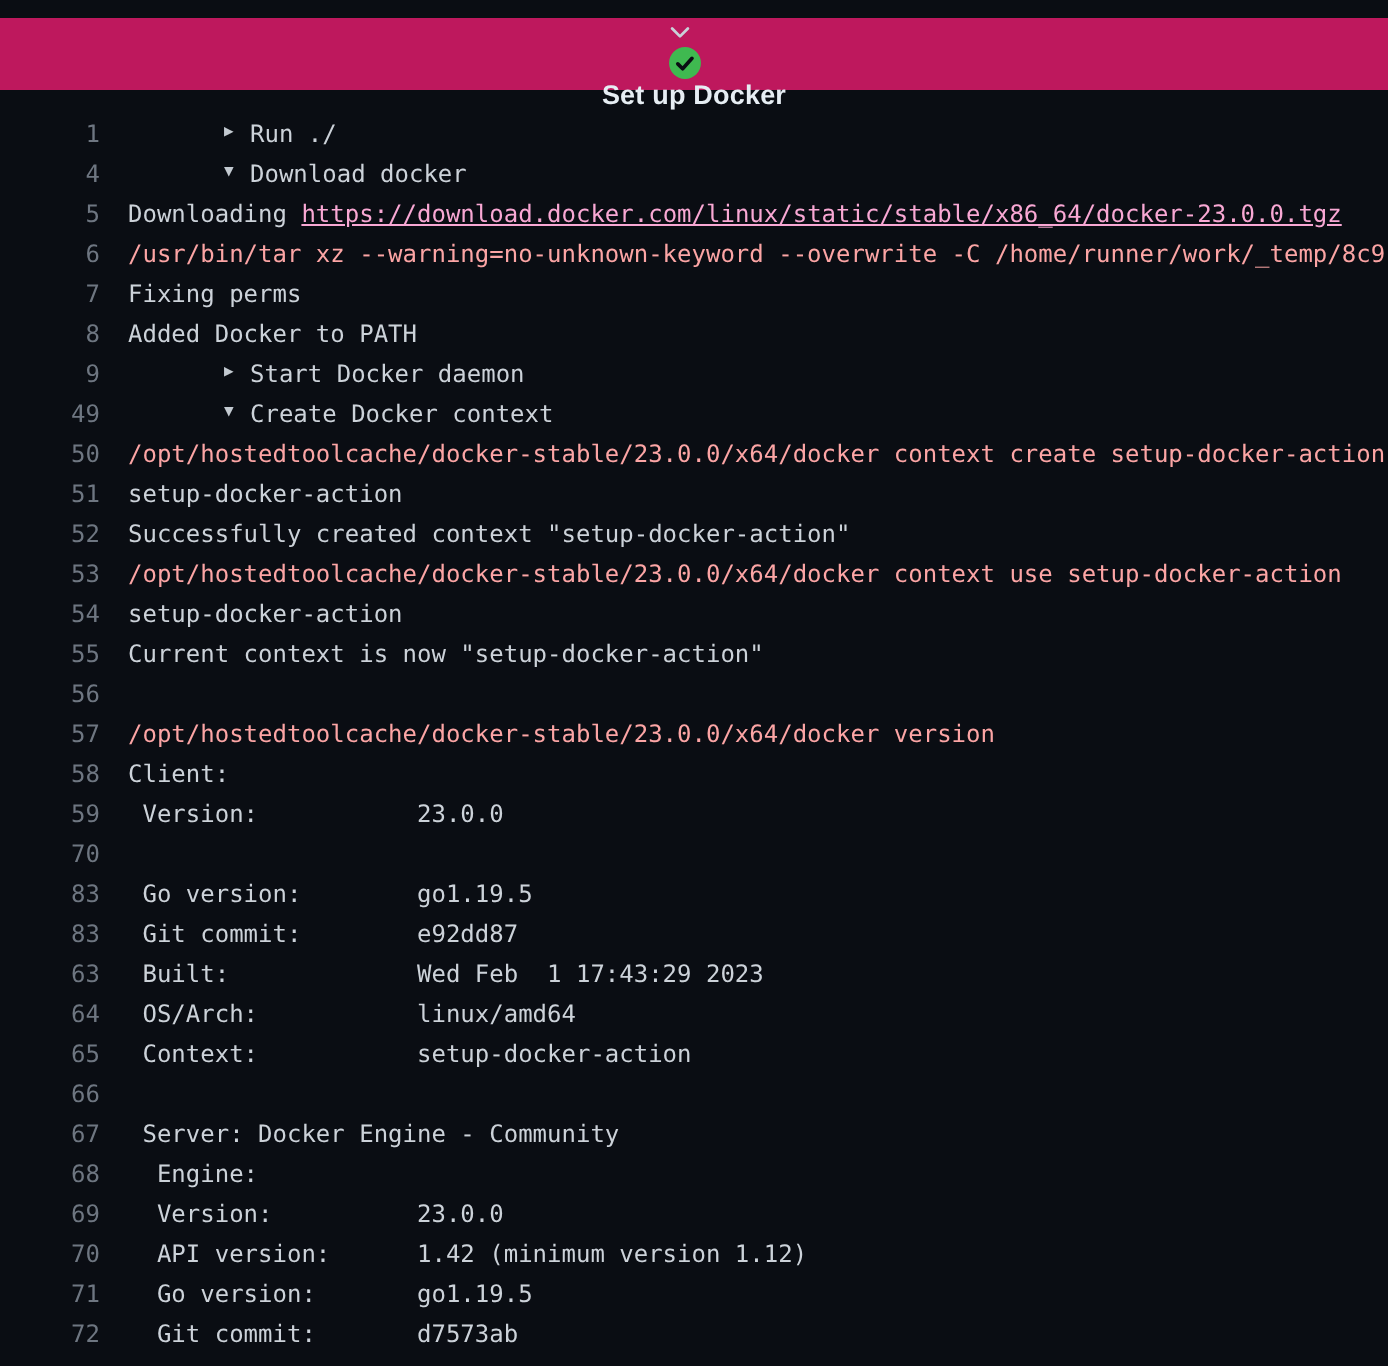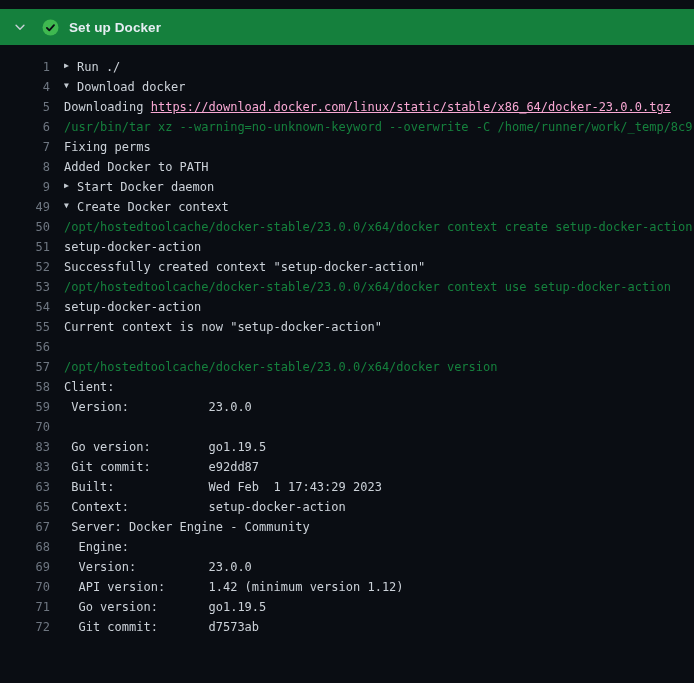--- a/index.html
+++ b/index.html
@@ -5,25 +5,26 @@
   html,body{margin:0;padding:0;}
   body{
     width:694px;height:683px;
     background:#0a0d13;
     overflow:hidden;
     font-family:"Liberation Sans", sans-serif;
   }
   .step-header{
     margin-top:9px;
     height:36px;
-    background:#15803d;
+    background:#be185d;
     display:flex;
     align-items:center;
     padding:0 12px;
     cursor:pointer;
+    flex-direction:column;
   }
   .chev{
     width:16px;height:16px;
     display:flex;align-items:center;justify-content:center;
     margin-right:14px;
   }
   .status{
     width:17px;height:17px;
     margin-right:10px;
     display:flex;align-items:center;justify-content:center;
@@ -51,22 +52,22 @@
     padding-right:14px;
     color:#6e7681;
     cursor:pointer;
     user-select:none;
   }
   .content{
     white-space:pre;
     color:#ccd2d9;
     overflow:hidden;
   }
-  .content.command{ color:#15803d; }
-  .content.group-collapsed, .content.group-expanded{ cursor:pointer; }
+  .content.command{ color:#fca5a5; }
+  .content.group-collapsed, .content.group-expanded{ cursor:pointer;margin-left:48px; }
   .arrow{
     display:inline-block;
     width:13px;
     font-size:8px;
     color:#c3cad1;
     vertical-align:middle;
     transform:translateY(-1px);
   }
   .log-link{
     color:#f9a8d4;
@@ -173,22 +174,30 @@
     </div>
     <div class="line">
       <span class="num">83</span>
       <span class="content text"> Git commit:        e92dd87</span>
     </div>
     <div class="line">
       <span class="num">63</span>
       <span class="content text"> Built:             Wed Feb  1 17:43:29 2023</span>
     </div>
     <div class="line">
+      <span class="num">64</span>
+      <span class="content text"> OS/Arch:           linux/amd64</span>
+    </div>
+    <div class="line">
       <span class="num">65</span>
       <span class="content text"> Context:           setup-docker-action</span>
+    </div>
+    <div class="line">
+      <span class="num">66</span>
+      <span class="content text"></span>
     </div>
     <div class="line">
       <span class="num">67</span>
       <span class="content text"> Server: Docker Engine - Community</span>
     </div>
     <div class="line">
       <span class="num">68</span>
       <span class="content text">  Engine:</span>
     </div>
     <div class="line">

